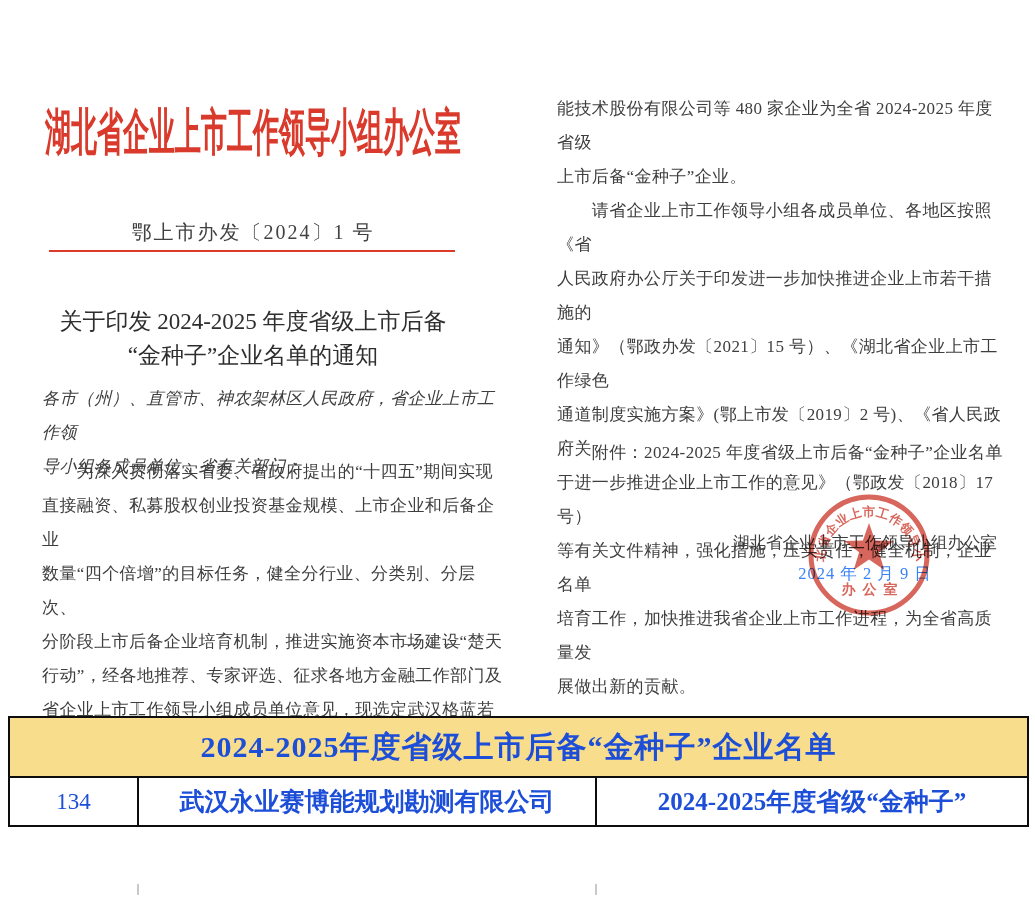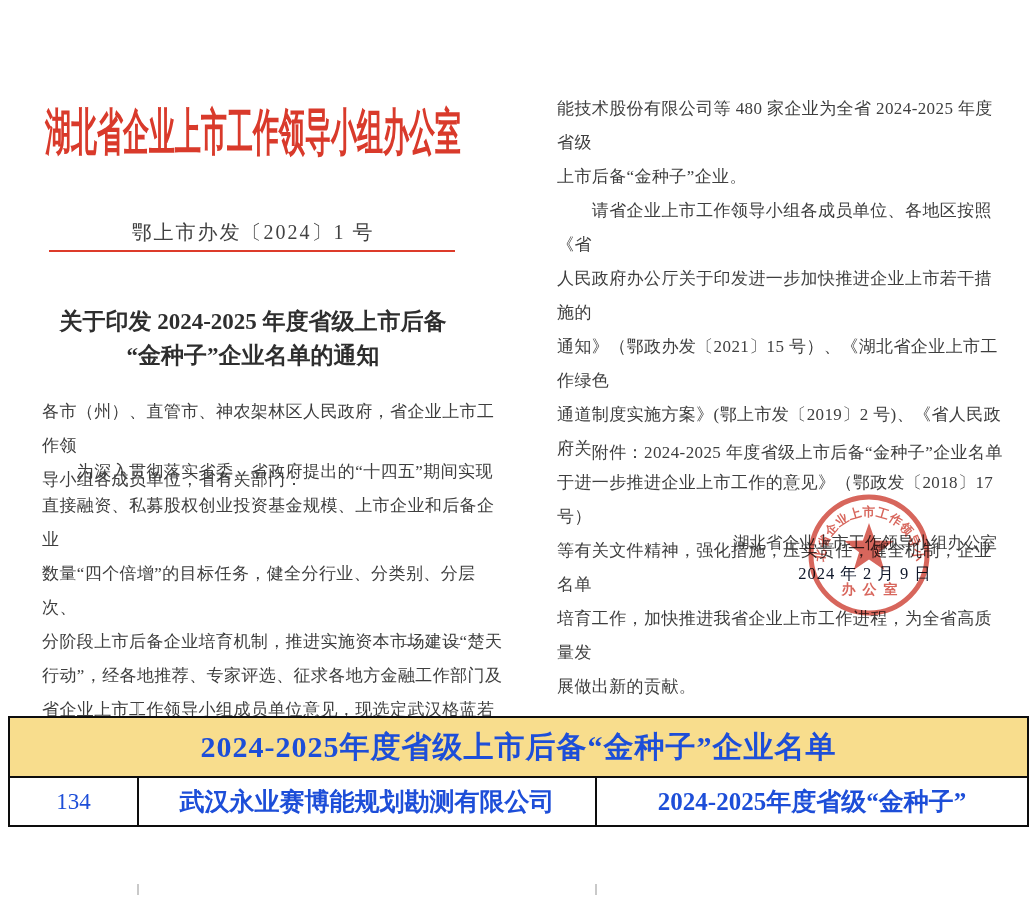--- a/index.html
+++ b/index.html
@@ -19,39 +19,39 @@
   .doc-number {
     position:absolute; left:40px; top:219px; width:426px; text-align:center;
     font-size:20px; color:#414141; letter-spacing:2px;
   }
   .red-rule {
     position:absolute; left:49px; top:250px; width:406px; height:2px;
     background:#dd3b2a;
   }
   .notice-title {
     position:absolute; left:40px; top:305px; width:426px; text-align:center;
-    font-size:23px; font-weight:700; color:#2e2e2e; line-height:34px;
+    font-size:23px; font-weight:400; color:#2e2e2e; line-height:34px;
   }
   .textcol { position:absolute; font-size:17px; line-height:34px; letter-spacing:0.4px; color:#3e3e3e; }
-  .col-left-sal  { left:42px; top:395px; width:462px; }
+  .col-left-sal  { left:42px; top:382px; width:462px;font-style:italic; }
   .col-left-body { left:42px; top:455px; width:462px; }
   .col-right-body{ left:557px; top:92px; width:452px; }
   .attachment    { left:557px; top:436px; width:460px; }
   .page-number {
     position:absolute; left:40px; top:634px; width:422px; text-align:right;
     font-size:16px; color:#555; letter-spacing:2px;
   }
   
   .sig-name {
     position:absolute; left:733px; top:532px; width:264px; text-align:center;
     font-size:16.5px; color:#3c3c3c; white-space:nowrap;
   }
   .sig-date {
     position:absolute; left:733px; top:563px; width:264px; text-align:center;
-    font-size:16.5px; color:#0f172a; letter-spacing:1px;
+    font-size:16.5px; color:#3b82f6; letter-spacing:1px;
   }
   .seal {
     position:absolute; left:806px; top:492px; width:126px; height:126px;
     opacity:0.82; mix-blend-mode:multiply;
   }
   
   .appendix {
     position:absolute; left:8px; top:716px; width:1019px;
     border-collapse:collapse; table-layout:fixed; color:#1d4ed8;
   }

